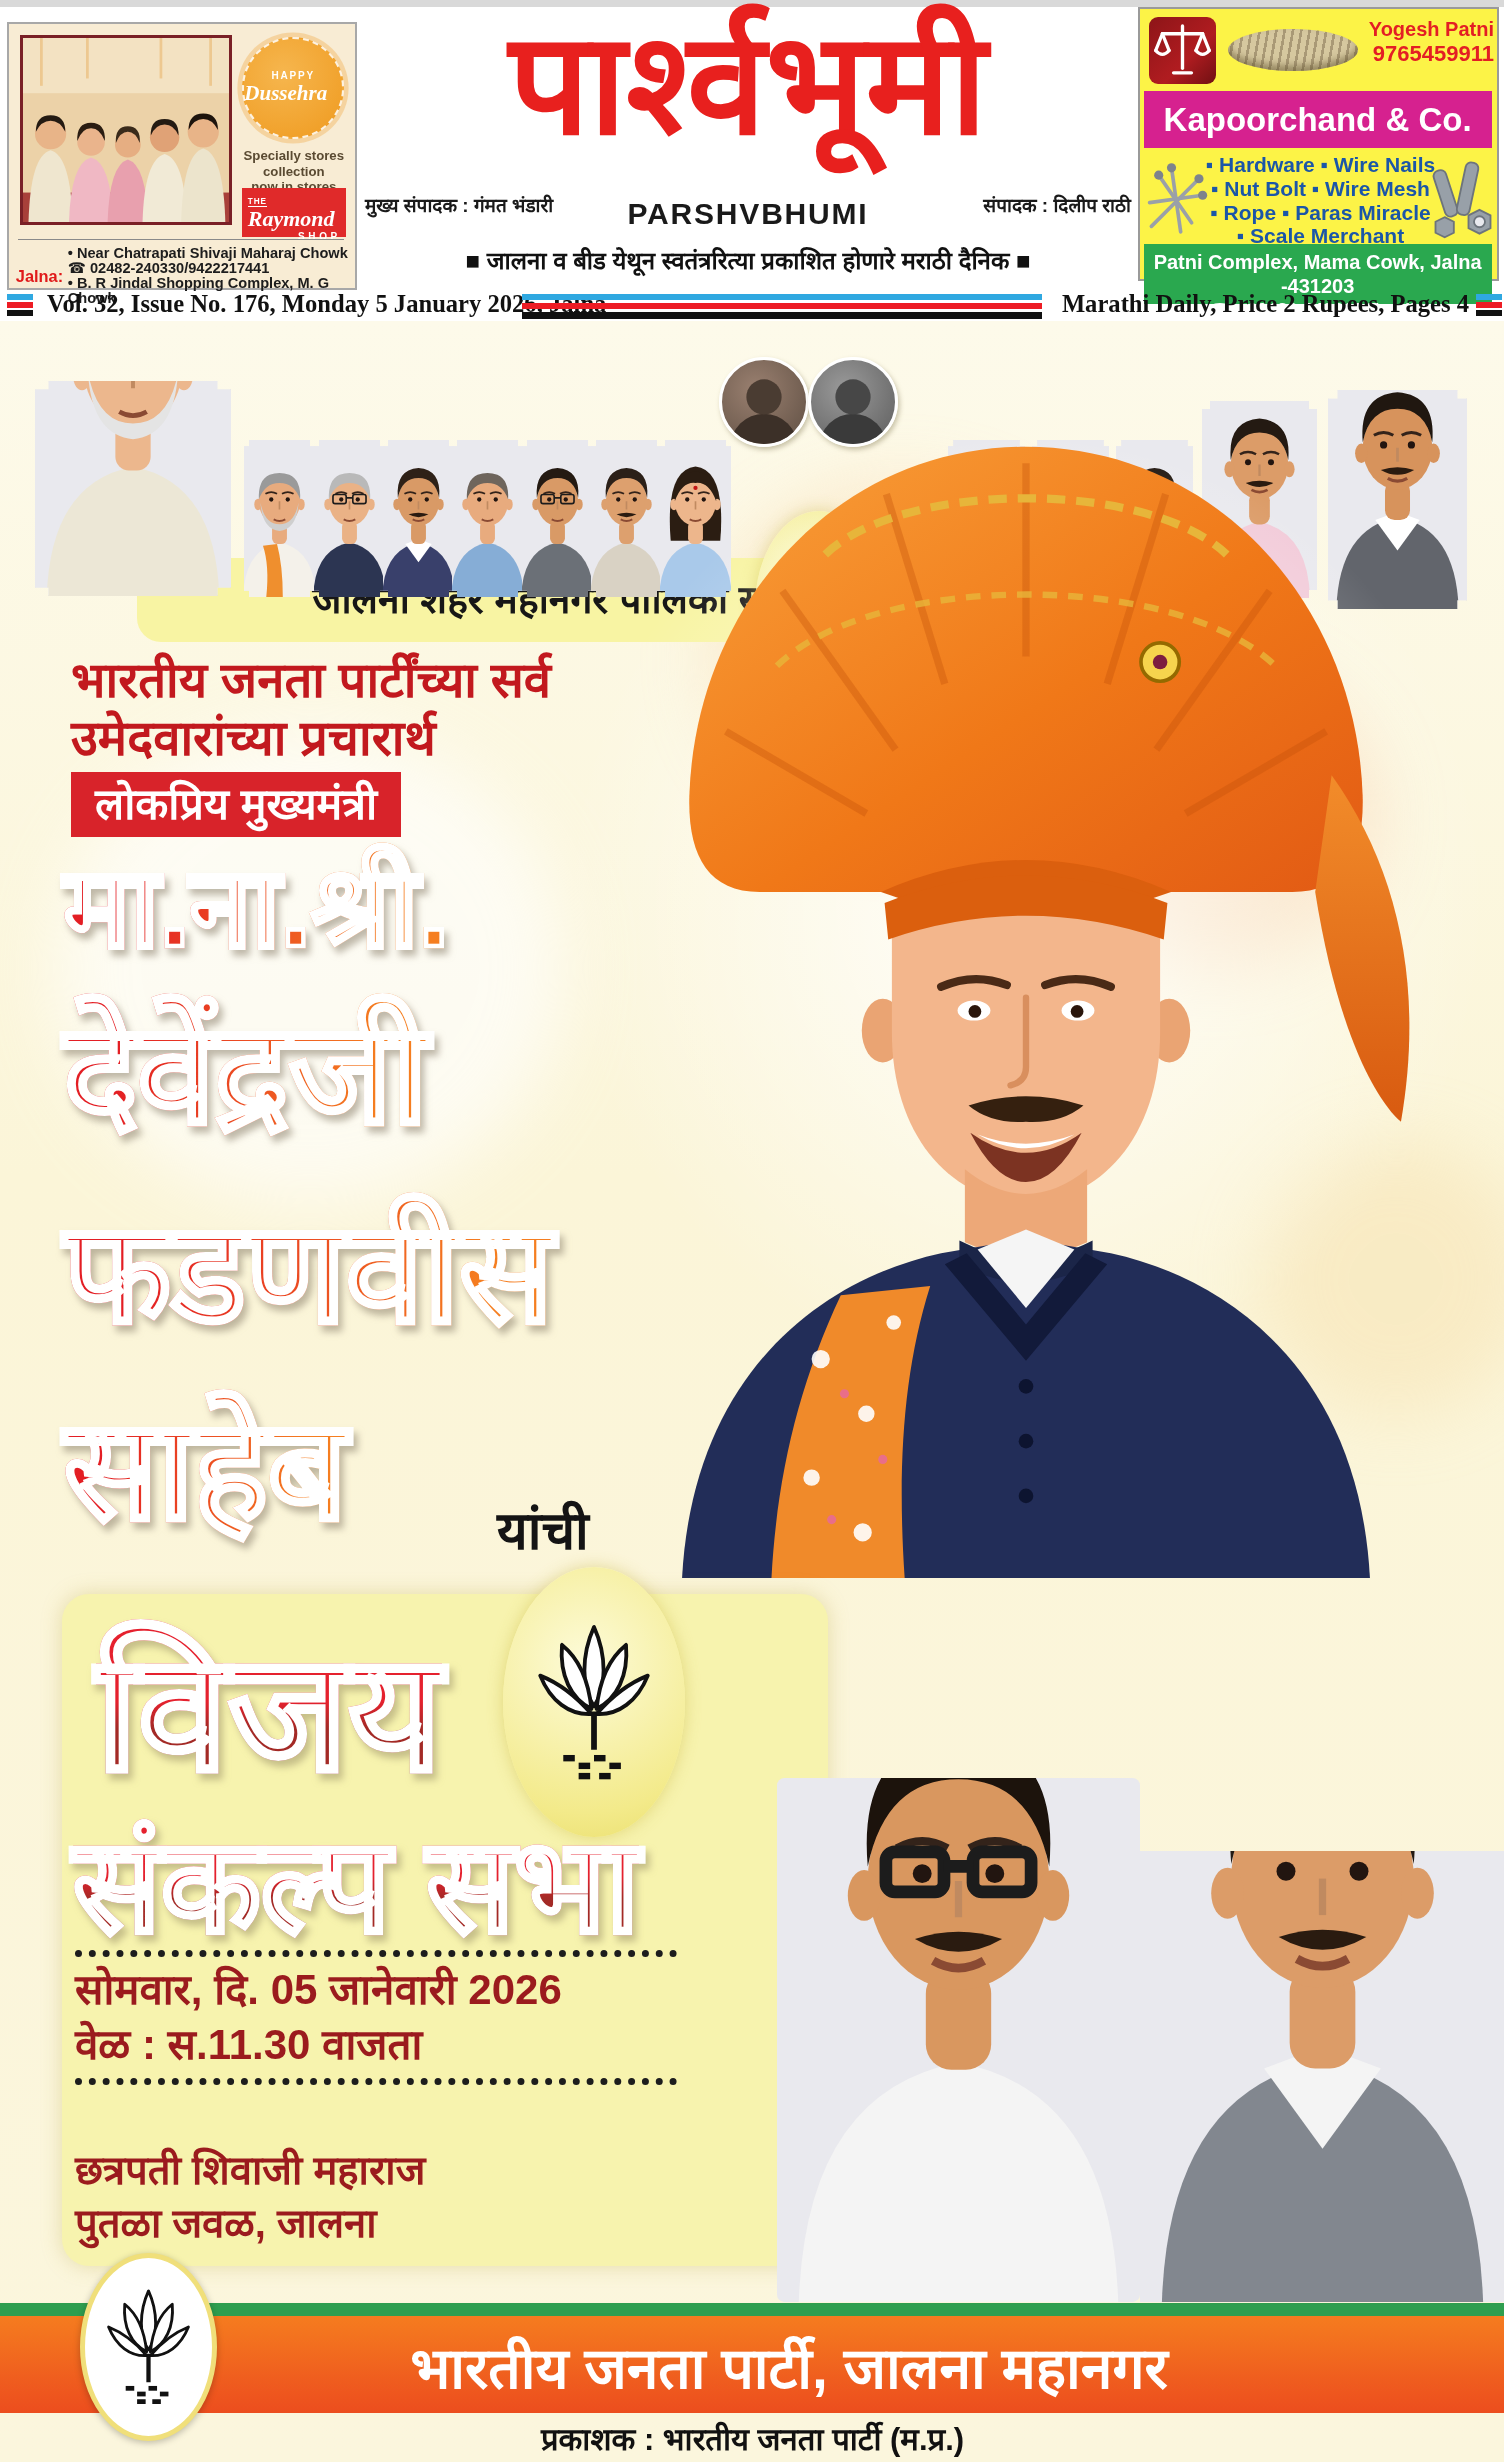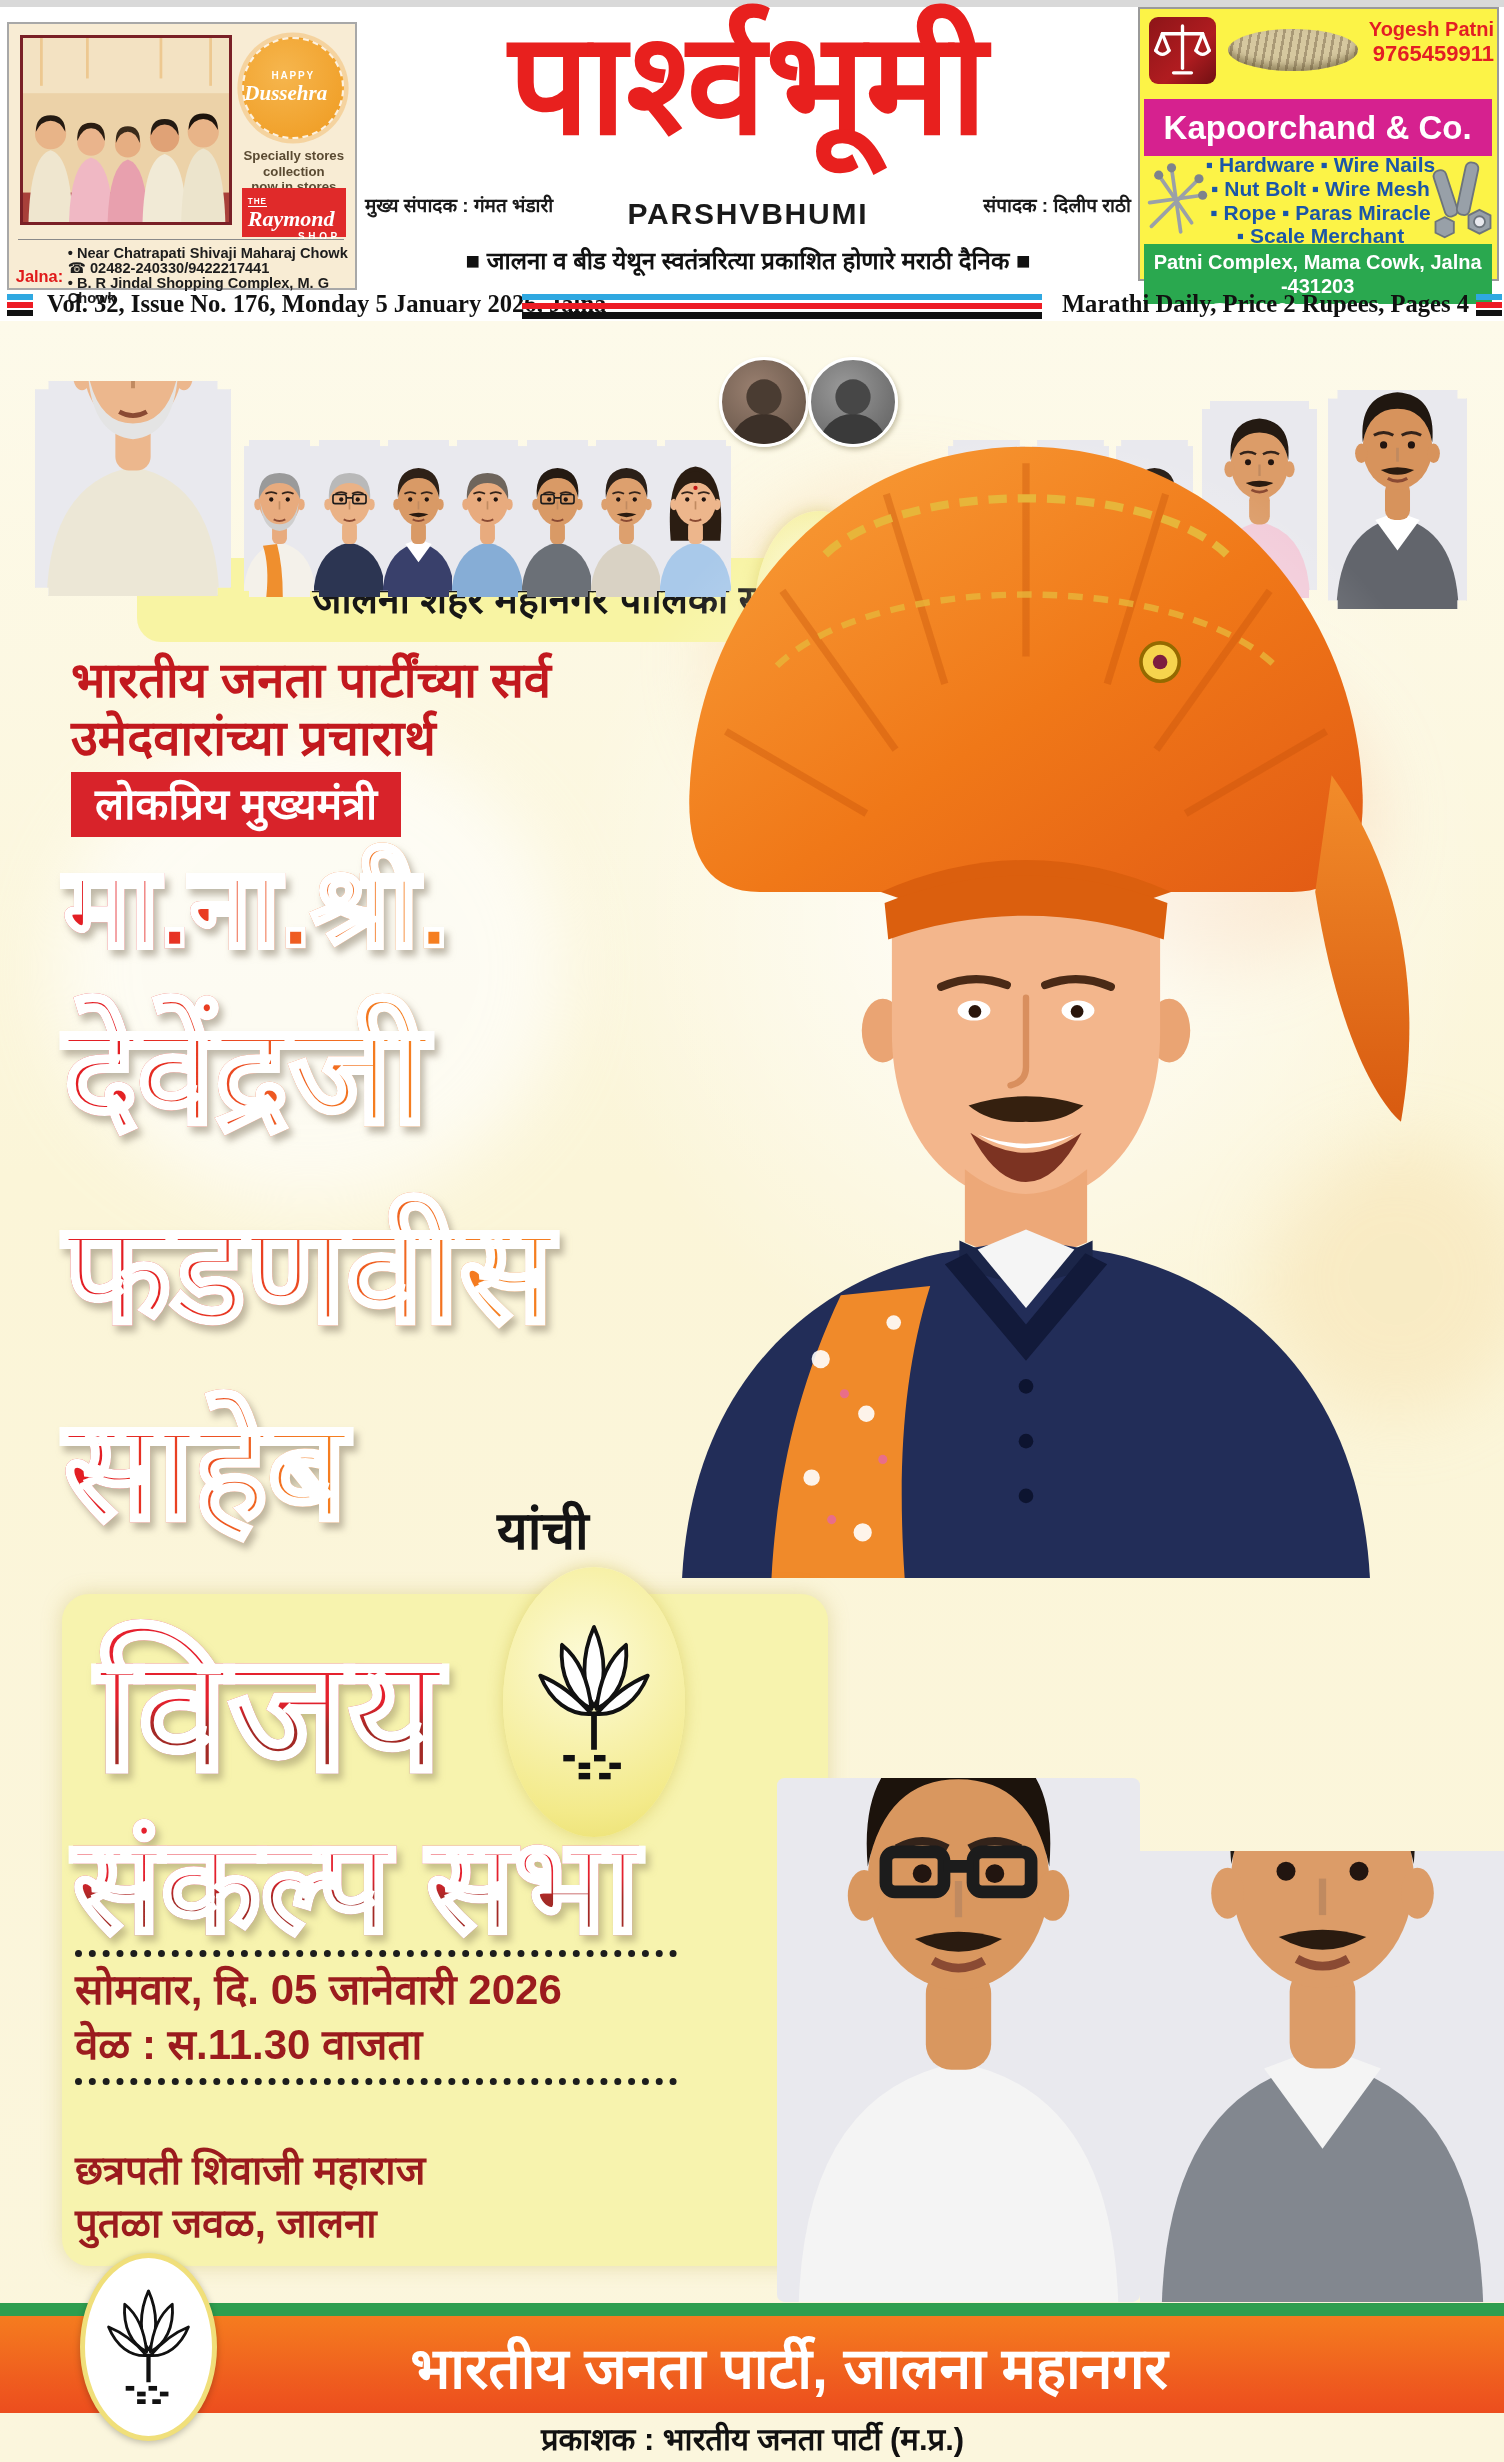--- a/index.html
+++ b/index.html
@@ -32,21 +32,21 @@
   
   #right-ad{left:1138px;top:7.3px;width:361px;height:274px;background:#fcf347;border:2.7px solid #9a9a9a;box-sizing:border-box;}
   #scales-box{left:9px;top:7.3px;width:67px;height:67px;border-radius:9px;background:linear-gradient(135deg,#8d1518,#b01c20 60%,#701013);}
   #rope{left:88px;top:20px;width:130px;height:42px;border-radius:50%;
      background:repeating-linear-gradient(100deg,#d6c89f 0 5.5px,#a99а76 5.5px 8.2px);
      background:repeating-linear-gradient(100deg,#d6c89f 0 5.5px,#a99976 5.5px 8.2px);box-shadow:inset 0 -5.5px 7.3px rgba(90,75,40,.5);}
   #kc-contact{left:223px;top:7.3px;width:131px;text-align:right;color:#e31e24;font-weight:800;}
   #kc-contact .n{font-size:20px;line-height:24px;}
   #kc-contact .p{font-size:22px;line-height:25.5px;}
   #kc-strip{left:3.6px;top:82px;width:348px;height:57px;background:#d6218f;color:#fff;text-align:center;
-     font-size:33px;font-weight:800;line-height:57px;margin-top:8px;}
+     font-size:33px;font-weight:800;line-height:57px;}
   .kc-item{width:361px;text-align:center;color:#1b56a8;font-weight:800;font-size:21px;line-height:24px;}
   #kc-green{left:3.6px;top:235px;width:348px;height:60px;background:#2aa84f;color:#fff;text-align:center;box-sizing:border-box;padding-top:5.5px;}
   #kc-green .a{font-size:20px;font-weight:800;line-height:24px;}
   #kc-green .b{font-size:18px;font-weight:800;line-height:24px;}
   
   .tric{width:25.5px;}
   .tric div{height:5.5px;margin-bottom:2.7px;}
   .tb{background:#2fa8e1;} .tr{background:#ed1c24;} .tk{background:#111;}
   .tric2{width:520px;} .tric2 div{height:6.4px;margin-bottom:2.7px;}
   #dl-left{left:47px;top:290px;font-family:"Liberation Serif",serif;font-size:24.6px;font-weight:600;color:#111;}

